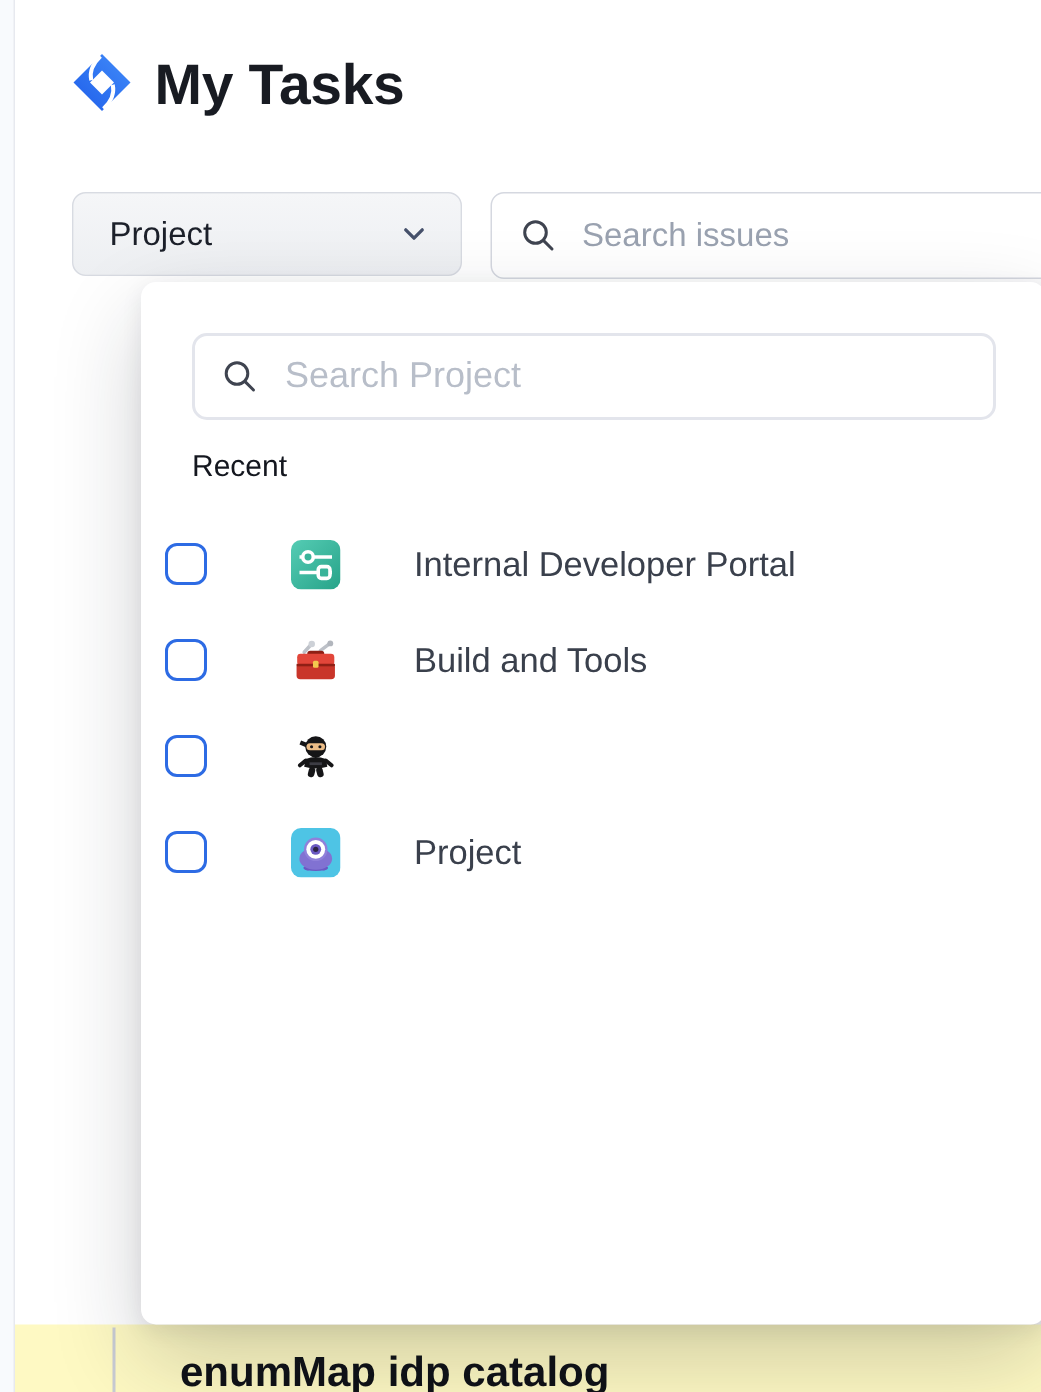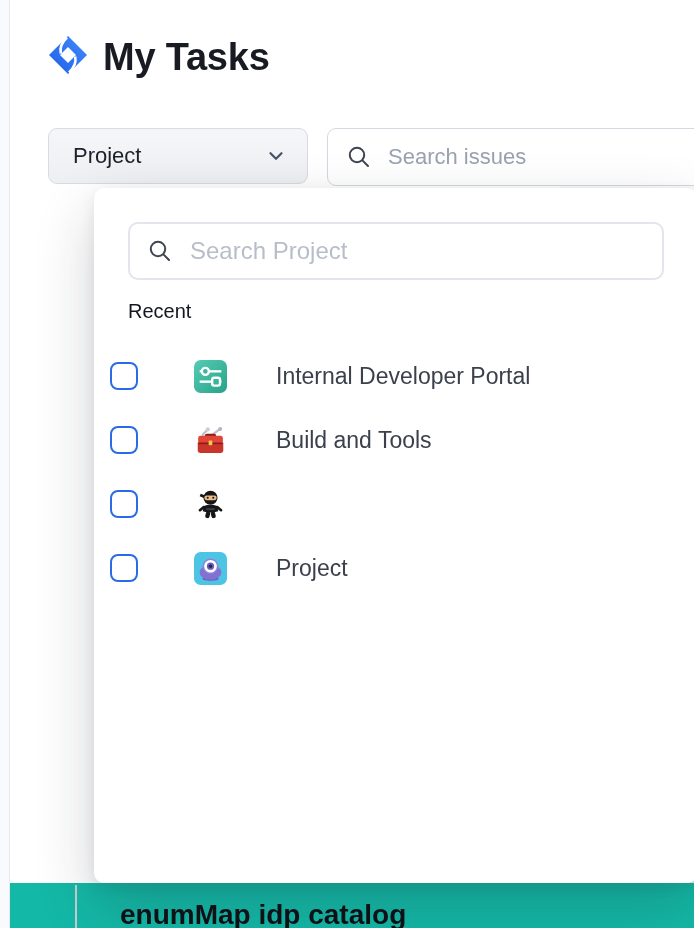--- a/index.html
+++ b/index.html
@@ -12,21 +12,21 @@
   
   .left-rail { position: absolute; left: 0; top: 0; width: 10px; height: 928px;
     background: #f8fafd; border-right: 1px solid #e7e9ef; }
   .bg-right { position: absolute; left: 560px; top: 186px; width: 134px; height: 700px;
     background: linear-gradient(180deg, #fbfbfc 0%, #f4f4f7 30%, #f3f3f6 100%); }
   .bg-band { position: absolute; left: 560px; top: 258px; width: 134px; height: 73px;
     background: #e4e4ed; }
   .bg-right-text { position: absolute; left: 637px; top: 446px; font-size: 27px;
     font-weight: 700; color: #17181c; white-space: nowrap; z-index: 1; }
   .bottom-strip { position: absolute; left: 10px; top: 883px; width: 684px; height: 45px;
-    background: #14b8a6; }
+    background: #fef9c3; }
   .bottom-vline { position: absolute; left: 65px; top: 2px; width: 2px; height: 43px;
     background: #c9ccd4; }
   .bottom-text { position: absolute; left: 110px; top: 16px; font-size: 28px;
     font-weight: 700; color: #0f1116; white-space: nowrap; }
   
   .logo { position: absolute; left: 47px; top: 34px; width: 42px; height: 42px; }
   .title { position: absolute; left: 103px; top: 36px; margin: 0; font-size: 38px;
     font-weight: 700; color: #181b22; letter-spacing: -0.2px; }
   
   .project-btn { position: absolute; left: 48px; top: 128px; width: 260px; height: 56px;

